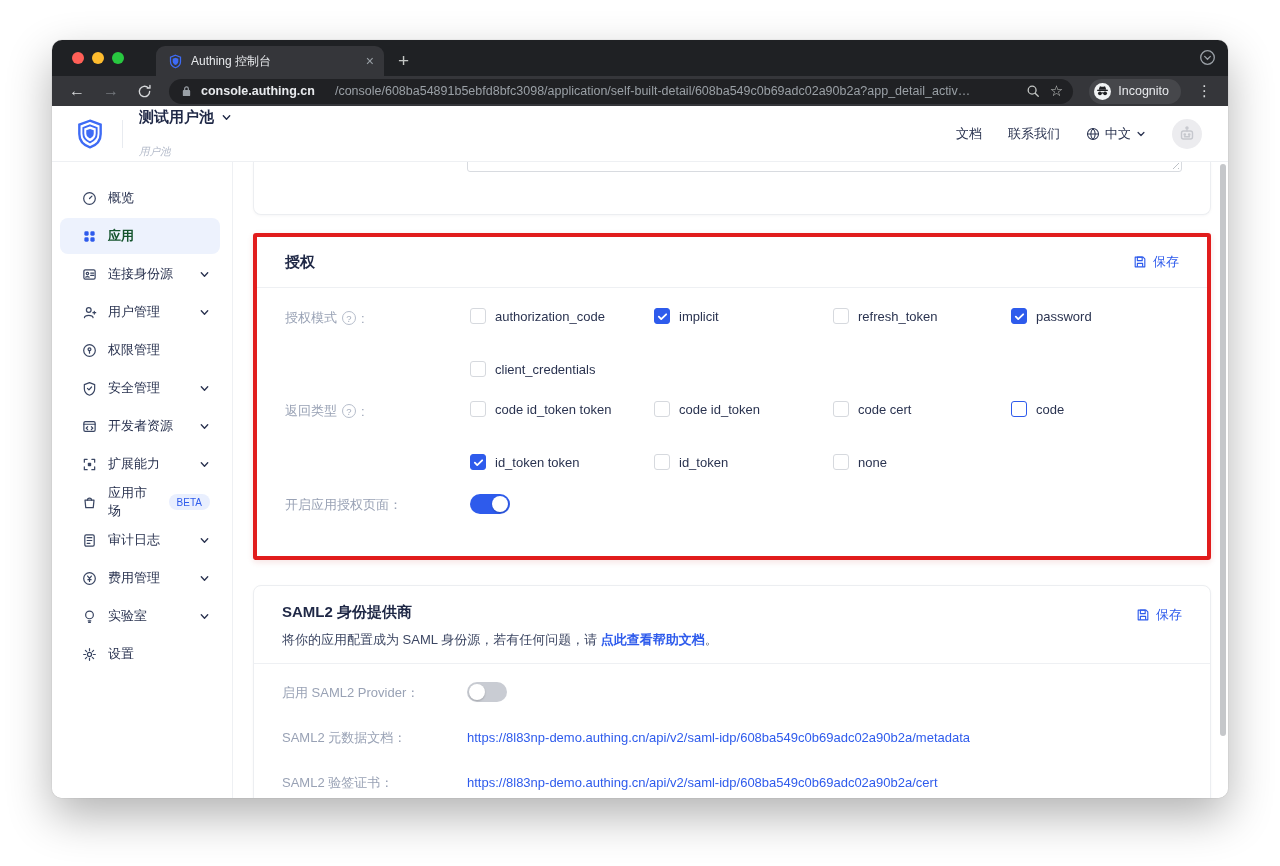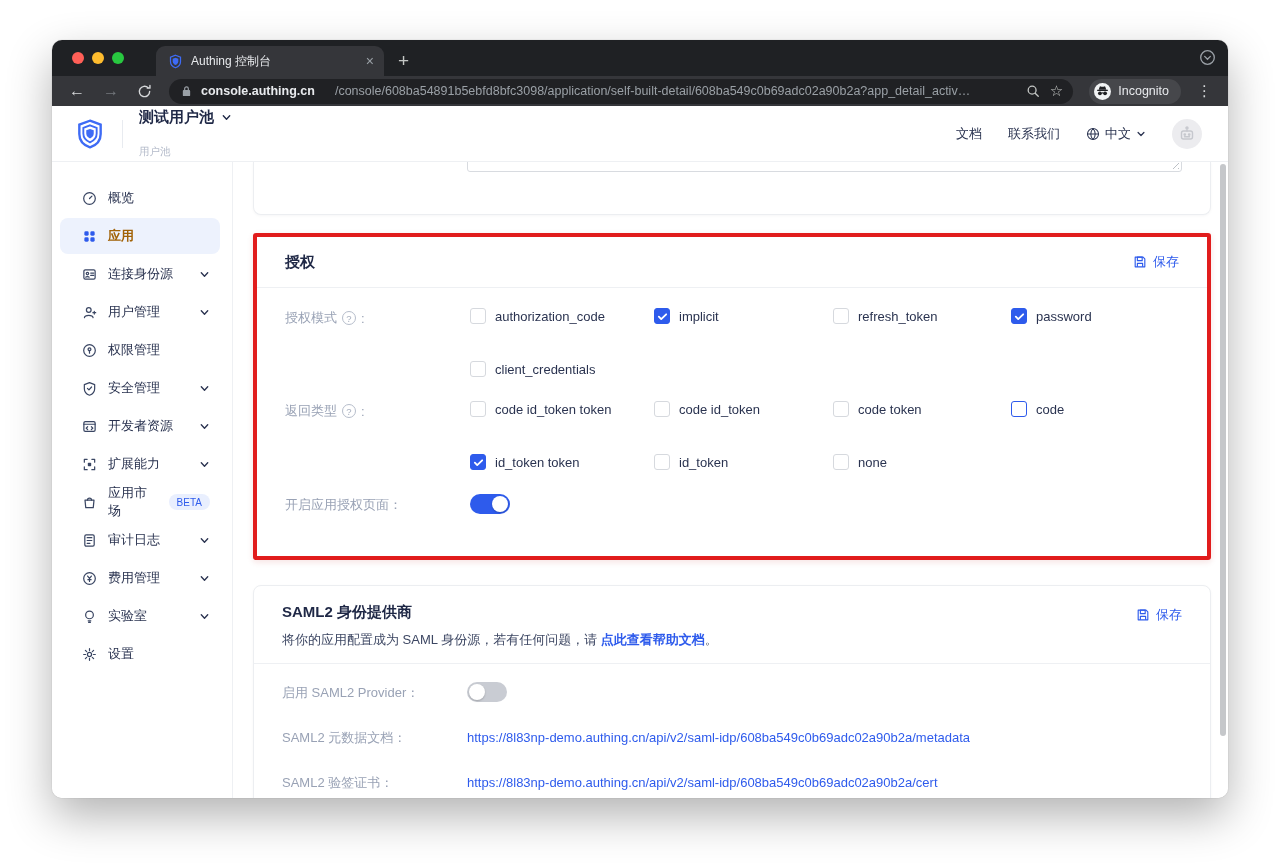--- a/index.html
+++ b/index.html
@@ -34,32 +34,32 @@
            padding:0 12px 0 5px; margin:0 6px; }
   .incog span { color:#e8eaed; font-size:12.5px; }
   .kebab { color:#d6d8da; font-size:15px; padding:0 6px; }
 
   
   .appheader { height:56px; background:#fff; border-bottom:1px solid #eef0f3; display:flex; align-items:center;
                padding:0 26px 0 22px; }
   .logo { display:flex; align-items:center; }
   .hdr-div { width:1px; height:28px; background:#e8ebf0; margin:0 16px; }
   .pool-name { display:flex; align-items:center; gap:7px; font-size:15px; font-weight:bold; color:#1f2846; }
-  .pool-sub { font-size:10.5px; color:#b3bac9; margin-top:18px; }
+  .pool-sub { font-size:10.5px; color:#b3bac9; margin-top:18px;font-style:italic; }
   .hnav { margin-left:auto; display:flex; align-items:center; gap:26px; font-size:13px; color:#2a3350; }
   .hnav .lang { display:flex; align-items:center; gap:5px; }
   .avatar { width:30px; height:30px; border-radius:50%; background:#ececef; display:flex; align-items:center; justify-content:center; }
 
   
   .appbody { display:flex; height:636px; background:#fff;justify-content:space-between; }
   .sidebar { width:181px; border-right:1px solid #eef0f3; padding-top:16px; flex-shrink:0; }
   .side-item { display:flex; align-items:center; height:36px; margin:2px 12px 2px 8px; padding:0 10px 0 22px;
                border-radius:8px; color:#2a3350; font-size:13px; cursor:pointer; }
   .side-item .si-ico { display:flex; align-items:center; color:#3a4663; margin-right:11px; }
-  .side-item.active { background:#edf2fd; color:#a16207; font-weight:bold; }
+  .side-item.active { background:#edf2fd; color:#14532d; font-weight:bold; }
   .side-item.active .si-ico { color:#2e5bec; }
   .side-item .si-chev { margin-left:auto; display:flex; color:#2a3350; }
   .beta { margin-left:13px; background:#e9effe; color:#2e5bec; font-size:10px; padding:2.5px 8px; border-radius:9px; }
 
   .main { flex:1; padding:0 17px 0 20px; position:relative; overflow:hidden; }
   .scroll-thumb { position:absolute; right:2px; top:2px; width:6px; height:572px; background:#c5c7ca; border-radius:3px; }
 
   .card { background:#fff; border:1px solid #eceef1; border-radius:8px; box-shadow:0 1px 3px rgba(16,24,40,.04); }
   .card-partial { height:53px; border-top:none; border-radius:0 0 8px 8px; position:relative; overflow:hidden; }
   .stub-textarea { position:absolute; left:213px; right:28px; top:-28px; height:38px; background:#fff;
@@ -455,21 +455,21 @@
                   <label class="cb-item">
                     <span class="cb"></span>
                     <span>code id_token token</span>
                   </label>
                   <label class="cb-item">
                     <span class="cb"></span>
                     <span>code id_token</span>
                   </label>
                   <label class="cb-item">
                     <span class="cb"></span>
-                    <span>code token</span>
+                    <span>code cert</span>
                   </label>
                   <label class="cb-item">
                     <span class="cb focused"></span>
                     <span>code</span>
                   </label>
                   <label class="cb-item">
                     <span class="cb checked">
                       <svg width="11" height="11" viewBox="0 0 12 12" fill="none" stroke="#fff" stroke-width="2" stroke-linecap="round" stroke-linejoin="round">
                         <path d="M2 6.2l2.6 2.6L10 3.6"></path>
                       </svg>

